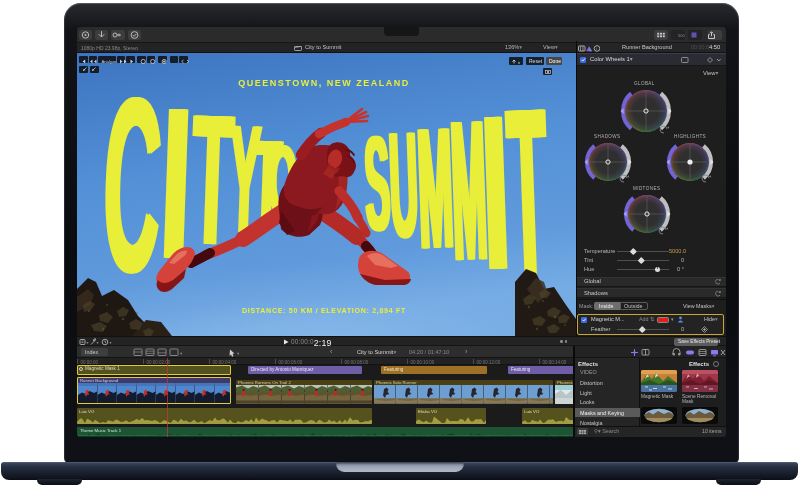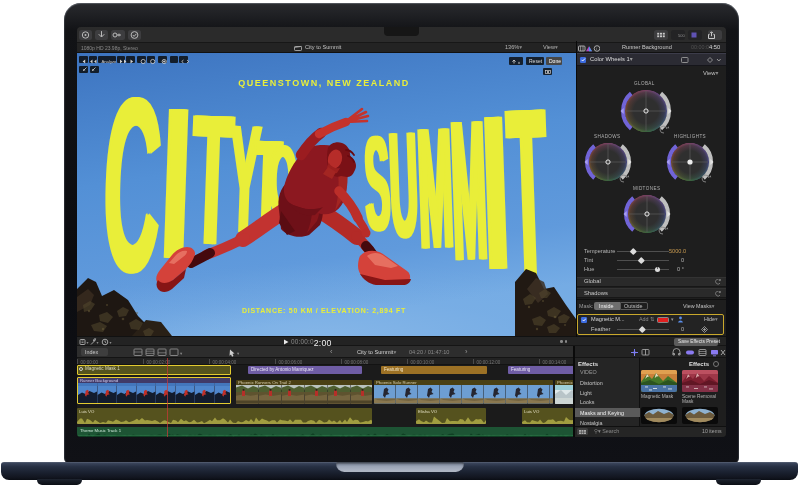--- a/index.html
+++ b/index.html
@@ -379,21 +379,21 @@
 </g>
 <g fill="#8a8a8a" font-size="4">
           <text x="7.5" y="6">▾</text>
           <text x="17.5" y="6">▾</text>
           <text x="30.5" y="6">▾</text>
         </g>
 </svg>
       <svg style="left:206px;top:311.5px" width="6" height="6" viewBox="0 0 6 6">
         <path d="M1 0.5l4.5 2.5L1 5.5z" fill="#e8e8e8"></path>
       </svg>
-      <div class="txt" style="left:214px;top:311.5px;font-size:6.4px;color:#8a8a8a;letter-spacing:0.2px;">00:00:0<span style="font-size:8.8px;color:#f0f0f0;">2:00</span></div>
+      <div class="txt" style="left:214px;top:311.5px;font-size:6.4px;color:#8a8a8a;letter-spacing:0.2px;">00:00:0<span style="font-size:8.8px;color:#f0f0f0;">2:19</span></div>
       <div style="left:483px;top:313px;width:2.5px;height:2.5px;border-radius:50%;background:#888;"></div>
       <div style="left:487.5px;top:313px;width:2.5px;height:2.5px;border-radius:50%;background:#888;"></div>
       <div style="left:597px;top:310.5px;width:44px;height:8.5px;background:#5c5c5c;border-radius:2px;"></div>
       <div class="txt" style="left:601px;top:313px;font-size:4.8px;color:#e8e8e8;">Save Effects Preset</div>
       <div style="left:0;top:319px;width:497px;height:12px;background:#2d2d2d;border-bottom:1px solid #141414;"></div>
       <div style="left:4px;top:321px;width:27px;height:8px;background:#3e3e3e;border-radius:2px;"></div>
       <div class="txt" style="left:8px;top:323px;font-size:5.4px;color:#c9c9c9;">Index</div>
       <svg style="left:56px;top:321px" width="115" height="9" viewBox="0 0 115 9">
 <g stroke="#9a9a9a" stroke-width="0.8" fill="none">
 <rect x="1" y="1" width="8" height="6.5" rx="0.8"></rect>

